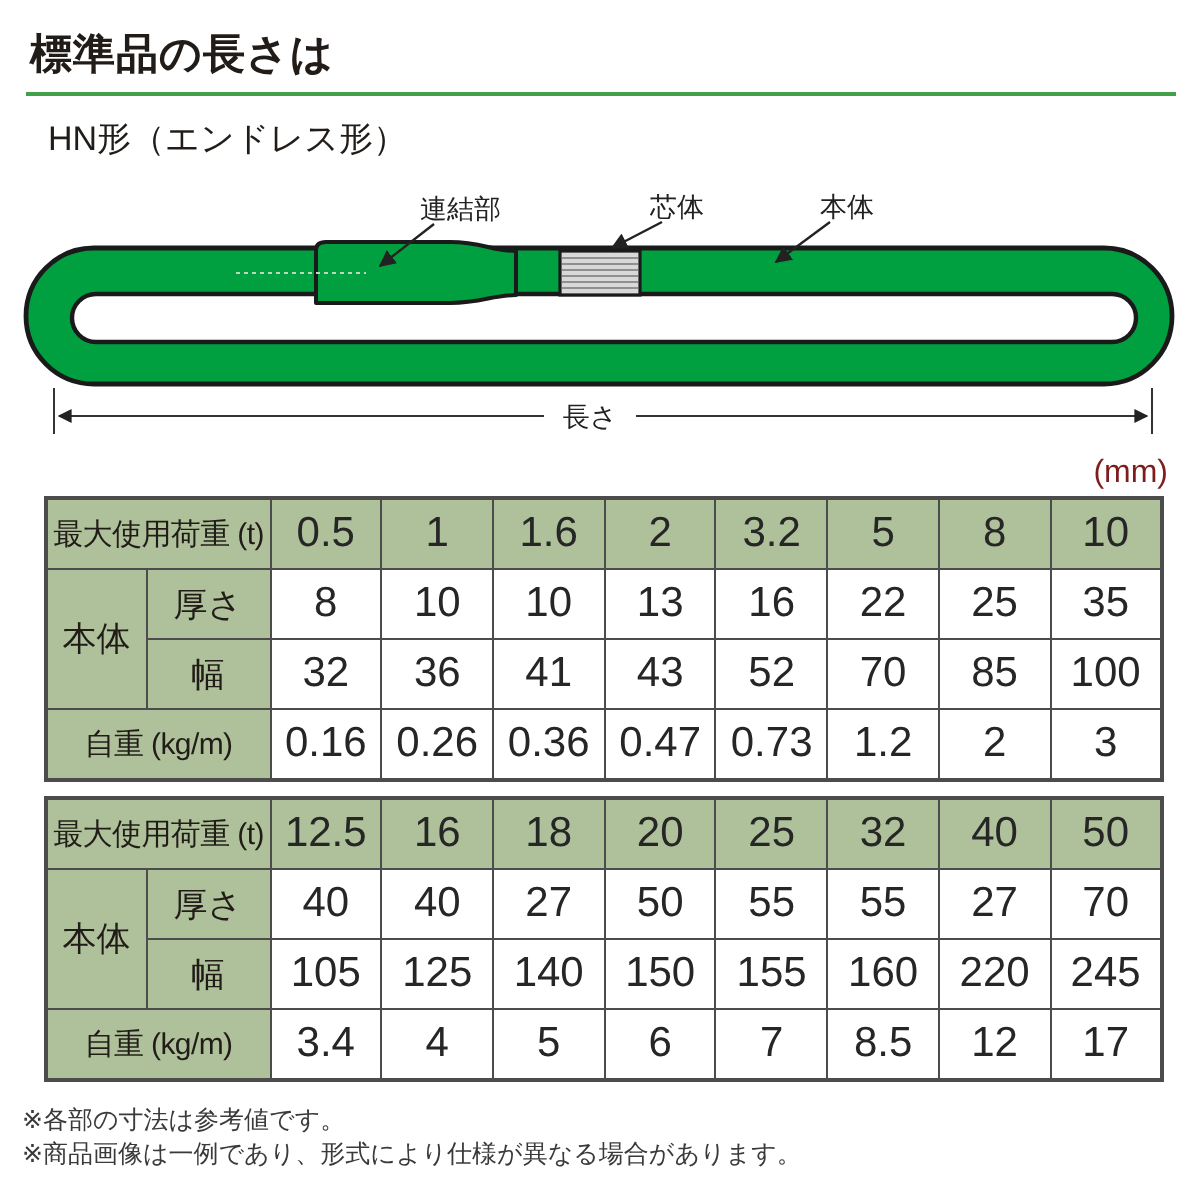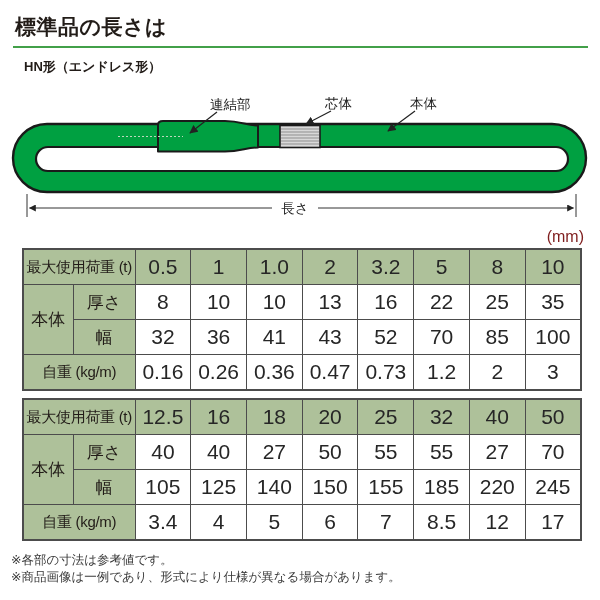--- a/index.html
+++ b/index.html
@@ -3,21 +3,21 @@
 <meta charset="utf-8">
 <style>
   html,body{margin:0;padding:0;}
   body{
     width:600px;height:600px;position:relative;background:#ffffff;
     font-family:"Liberation Sans","DejaVu Sans",sans-serif;
     color:#221c18;overflow:hidden;
   }
   #title{position:absolute;left:15px;top:13px;font-size:21px;font-weight:bold;letter-spacing:.5px;}
   #rule{position:absolute;left:13px;top:46px;width:575px;height:2px;background:var(--rule-green,#42a049);}
-  #subtitle{position:absolute;left:24px;top:58px;font-size:13px;font-weight:bold;}
+  #subtitle{position:absolute;left:24px;top:58px;font-size:17px;font-weight:normal;}
   #diagram{position:absolute;left:0;top:88px;width:600px;height:134px;}
   #diagram text{font-family:inherit;font-size:13.5px;fill:#222;}
   .sling-fill{fill:var(--sling-green,#00a041);}
   #unit{position:absolute;top:228px;right:16px;font-size:16px;color:#7f1d1d;}
   #tables{position:absolute;left:22px;top:248px;width:592px;}
   table.spec{border-collapse:collapse;table-layout:fixed;width:560px;margin:0 0 7px 0;border:2px solid #4c4c4c;}
   .spec td{border:1px solid #4c4c4c;text-align:center;vertical-align:middle;height:34px;padding:0;overflow:hidden;white-space:nowrap;}
   .spec td.lbl{background:var(--table-header-green,#aec19a);font-size:17px;}
   .spec td.loadlbl{font-size:15px;letter-spacing:-.3px;}
   .spec td.val{font-size:21px;color:#262626;background:#ffffff;}
@@ -80,21 +80,21 @@
   <table class="spec">
     <colgroup>
         <col style="width:50px">
         <col style="width:62px">
       </colgroup>
     <tbody>
       <tr>
         <td class="lbl loadlbl" colspan="2">最大使用荷重 (t)</td>
       <td class="val green">0.5</td>
           <td class="val green">1</td>
-          <td class="val green">1.0</td>
+          <td class="val green">1.6</td>
           <td class="val green">2</td>
           <td class="val green">3.2</td>
           <td class="val green">5</td>
           <td class="val green">8</td>
           <td class="val green">10</td>
         </tr>
       <tr>
         <td class="lbl" rowspan="2">本体</td>
         <td class="lbl">厚さ</td>
       <td class="val">8</td>
@@ -160,21 +160,21 @@
           <td class="val">27</td>
           <td class="val">70</td>
         </tr>
       <tr>
         <td class="lbl">幅</td>
       <td class="val">105</td>
           <td class="val">125</td>
           <td class="val">140</td>
           <td class="val">150</td>
           <td class="val">155</td>
-          <td class="val">185</td>
+          <td class="val">160</td>
           <td class="val">220</td>
           <td class="val">245</td>
         </tr>
       <tr>
         <td class="lbl loadlbl" colspan="2">自重 (kg/m)</td>
       <td class="val">3.4</td>
           <td class="val">4</td>
           <td class="val">5</td>
           <td class="val">6</td>
           <td class="val">7</td>

